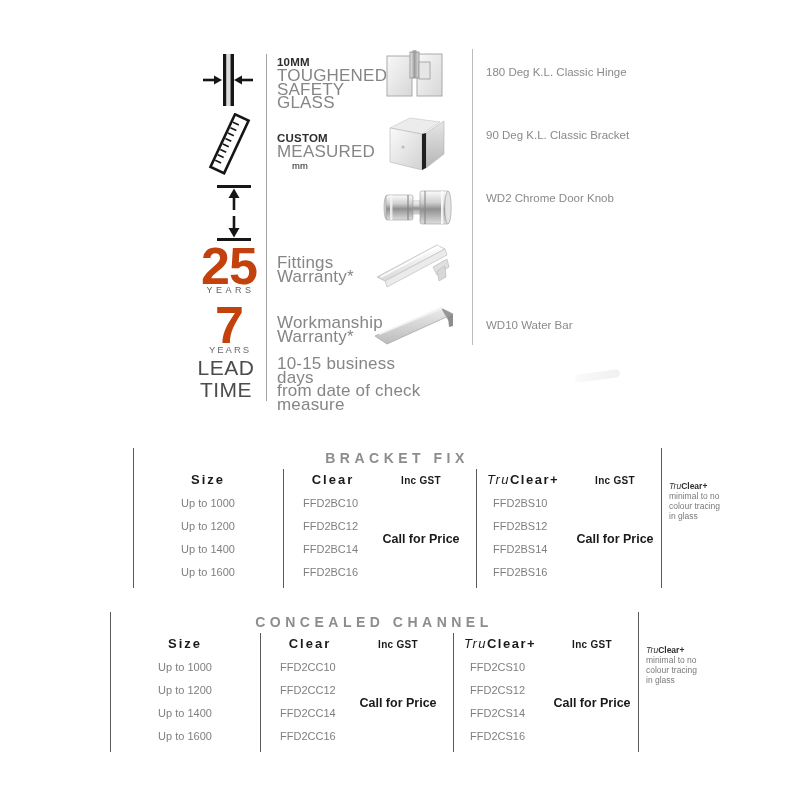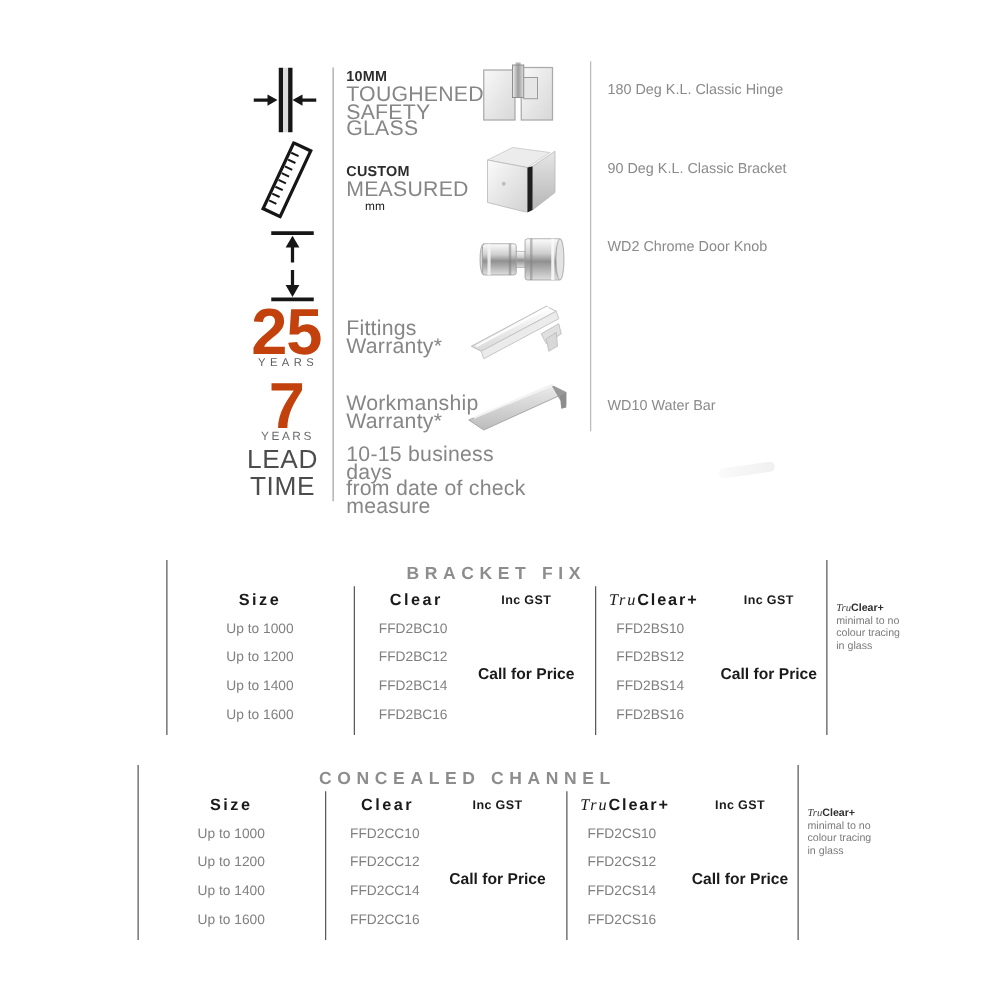--- a/index.html
+++ b/index.html
@@ -45,21 +45,21 @@
                font-size:14px; font-weight:600; letter-spacing:4.5px; color:#8d8d8d; }
 
   .hdr  { position:absolute; top:24px; text-align:center; font-weight:bold; color:#1a1a1a;
           font-size:13px; letter-spacing:2px; }
   .h-size { left:25px;  width:100px; }
   .h-clear{ left:160px; width:80px; }
   .h-gst  { font-size:10px; letter-spacing:0.3px; top:27px; }
   .h-gst1 { left:250px; width:76px; }
   .h-gst2 { left:444px; width:76px; }
   .h-tc   { left:345px; width:90px; letter-spacing:1.5px; }
-  .tc-it  { font-style:italic; font-weight:500;font-family:Liberation Serif, serif; }
+  .tc-it  { font-style:italic; font-weight:500; }
 
   .cell { position:absolute; font-size:11px; color:#7f7f7f; }
   .c-size { left:25px; width:100px; text-align:center; }
   .c-clear{ left:170px; }
   .c-tc   { left:360px; }
   .r0 { top:49px; } .r1 { top:72px; } .r2 { top:95px; } .r3 { top:118px;text-align:center; }
 
   .cfp { position:absolute; top:84px; width:96px; text-align:center;
          font-size:12.5px; font-weight:bold; color:#1a1a1a; }
   .cfp1 { left:240px; } .cfp2 { left:434px; }

